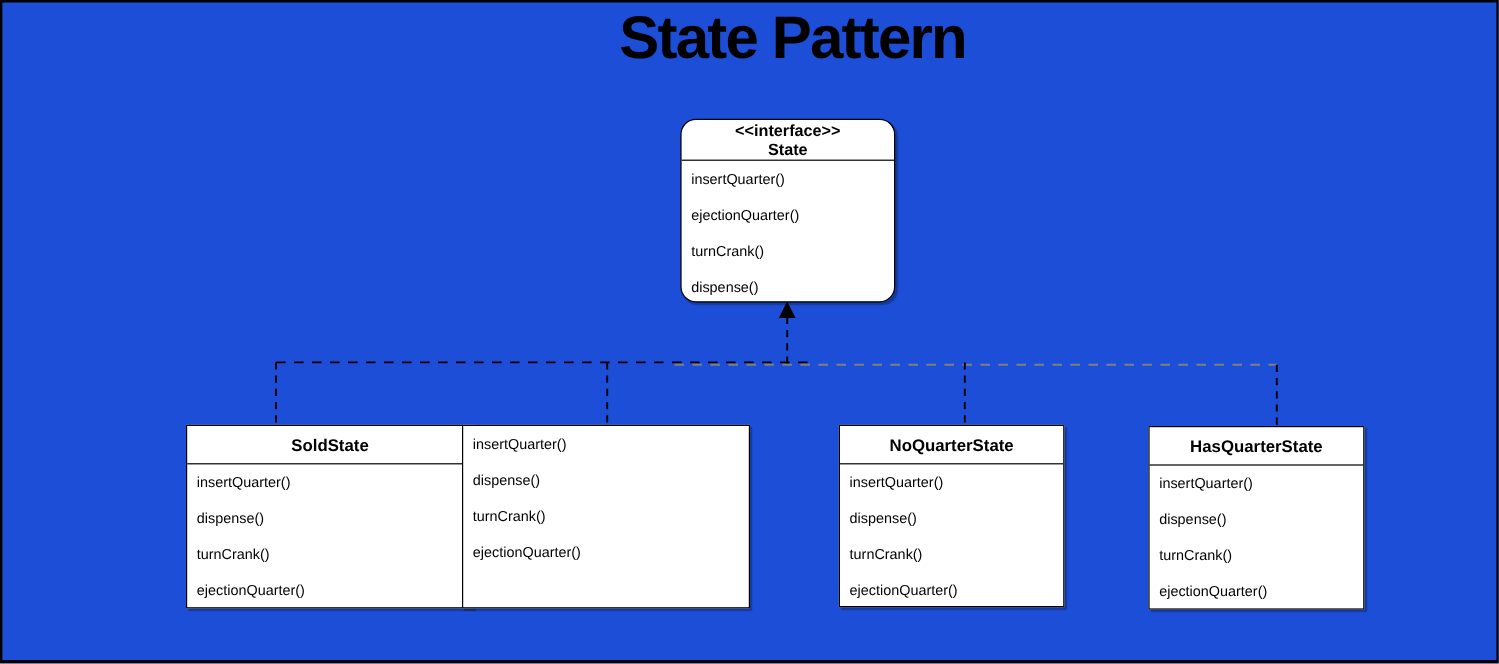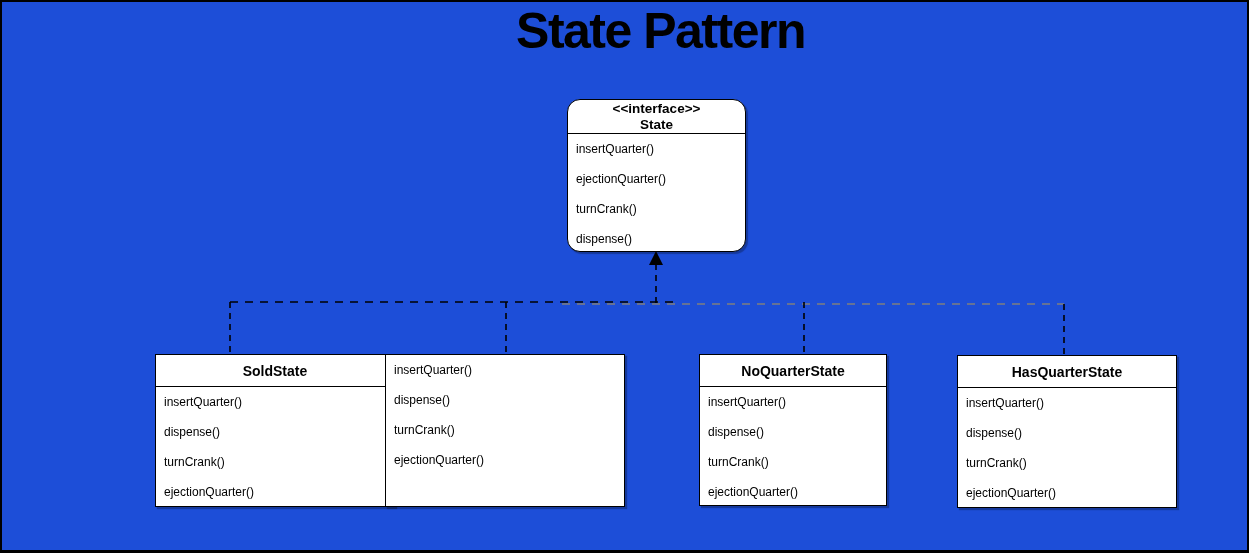--- a/index.html
+++ b/index.html
@@ -52,21 +52,21 @@
   .method {
     height: 30px;
     line-height: 30px;
     font-size: 12px;
     white-space: nowrap;
   }
   .iface-box   { left: 565px; top: 97px;  width: 179px; height: 153px; border-radius: 13px; }
   .box-sold    { left: 108px; top: 352px; width: 240px; height: 153px; margin-left: 45px; }
   .box-soldout { left: 383px; top: 352px; width: 240px; height: 153px; }
   .box-noq     { left: 697px; top: 352px; width: 188px; height: 152px; }
-  .box-hasq    { left: 955px; top: 353px; width: 220px; height: 153px; }
+  .box-hasq    { left: 955px; top: 353px; width: 180px; height: 153px; }
 </style>
 </head>
 <body>
 
 <div class="canvas">
 
   <div class="diagram-title">State Pattern</div>
 
   <svg class="connectors" width="1249" height="553" viewBox="0 0 1249 553">
     <line x1="228" y1="300" x2="672" y2="300" stroke-width="1.6" stroke-dasharray="8 7" stroke="#000000"></line>

